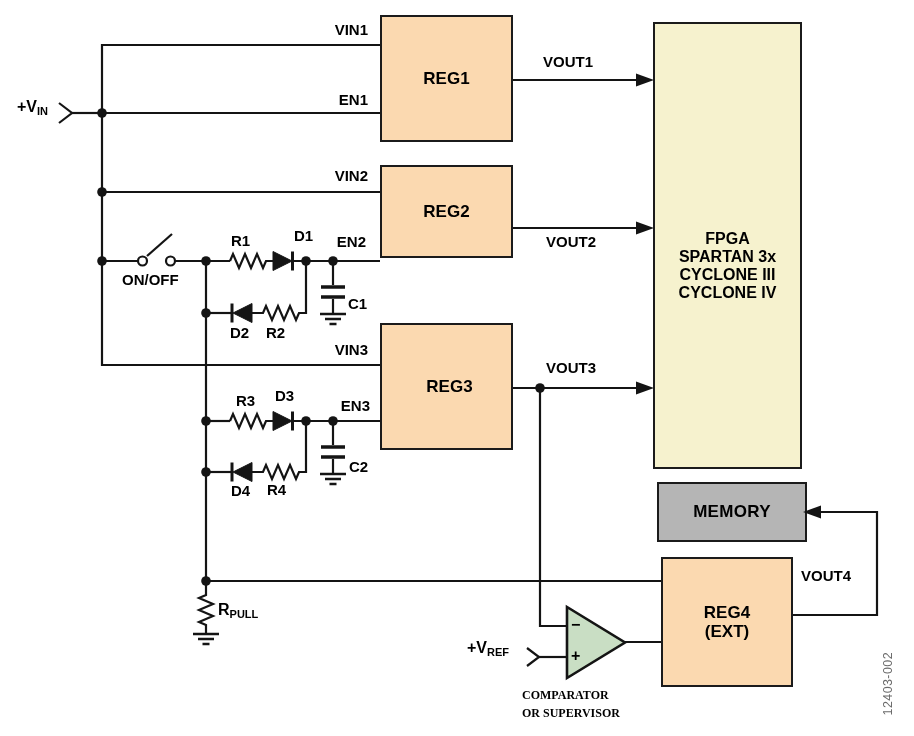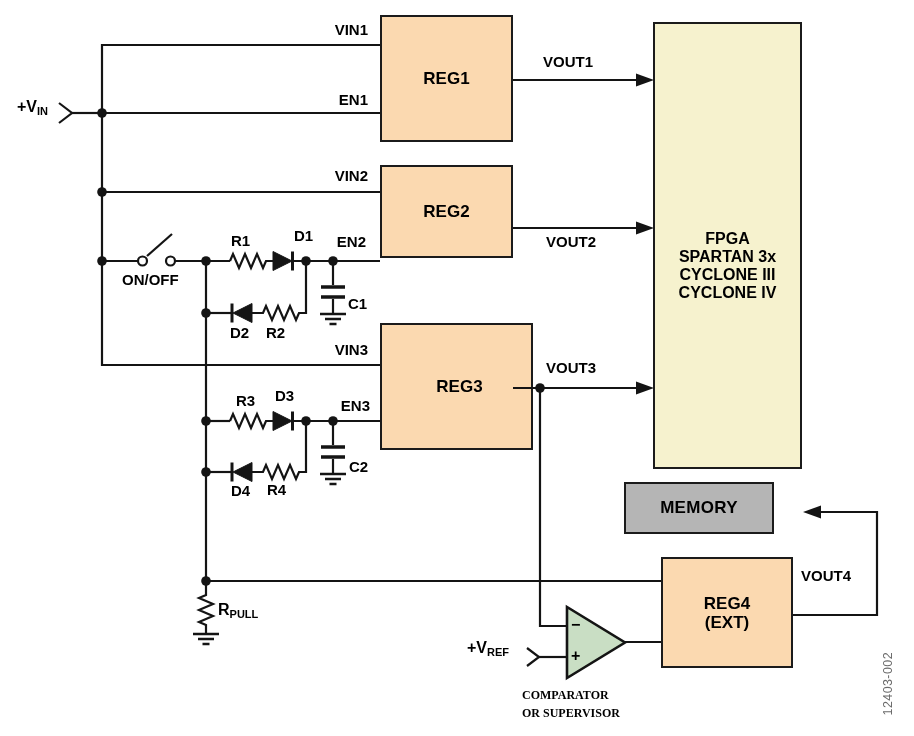--- a/index.html
+++ b/index.html
@@ -48,37 +48,37 @@
 <div class="canvas">
 
   <div class="box reg" style="left:380px;top:15px;width:133px;height:127px;">
     <span>REG1</span>
   </div>
 
   <div class="box reg" style="left:380px;top:165px;width:133px;height:93px;">
     <span>REG2</span>
   </div>
 
-  <div class="box reg" style="left:380px;top:323px;width:153px;height:127px;padding-left:6px;">
+  <div class="box reg" style="left:380px;top:323px;width:133px;height:127px;padding-left:6px;">
     <span>REG3</span>
   </div>
 
   <div class="box fpga" style="left:653px;top:22px;width:149px;height:447px;"></div>
   <div class="fpga-text">
     <div>FPGA</div>
     <div>SPARTAN 3x</div>
     <div>CYCLONE III</div>
     <div>CYCLONE IV</div>
   </div>
 
-  <div class="box memory" style="left:624px;top:482px;width:150px;height:52px;">
+  <div class="box memory" style="left:657px;top:482px;width:150px;height:60px;">
     <span>MEMORY</span>
   </div>
 
-  <div class="box reg" style="left:661px;top:557px;width:132px;height:111px;line-height:19px;">
+  <div class="box reg" style="left:661px;top:557px;width:132px;height:130px;line-height:19px;">
     <span>REG4</span>
     <span>(EXT)</span>
   </div>
 
   <svg class="wires" width="914" height="736" viewBox="0 0 914 736">
     <g stroke="var(--wire)" stroke-width="2.2" fill="none">
 
       <path d="M380,45 L102,45 L102,365 L380,365"></path>
 
       <path d="M59,103 L72,113 L59,123"></path>

